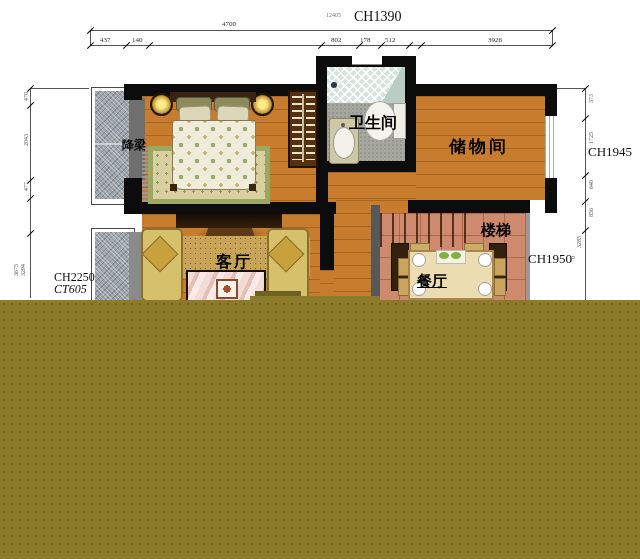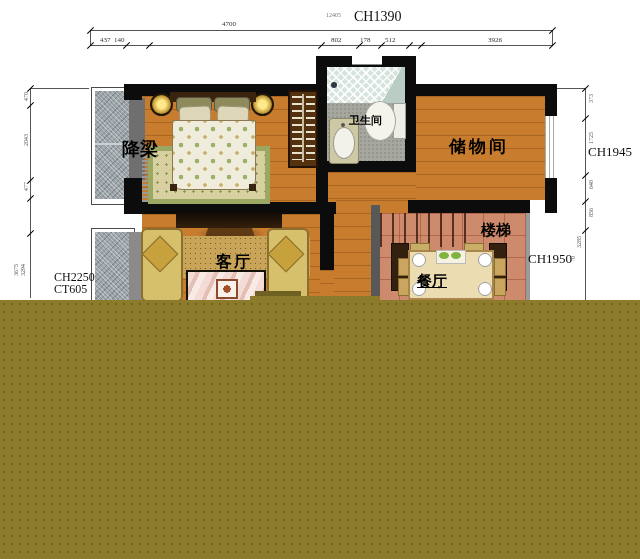--- a/index.html
+++ b/index.html
@@ -139,22 +139,22 @@
   <div class="furn" style="left:494px;top:278px;width:10px;height:16px;background:#caa55f;border:1px solid #8a6f2e;"></div>
   <div class="furn" style="left:408px;top:250px;width:86px;height:50px;background:#ecdcb2;border:2px solid #a8854a;box-sizing:border-box;"></div>
   <div class="furn" style="left:436px;top:250px;width:28px;height:12px;background:#f6f2e2;border:1px solid #bbb;"></div>
   <div class="furn" style="left:439px;top:252px;width:10px;height:7px;background:#7fb240;border-radius:50%;"></div>
   <div class="furn" style="left:451px;top:252px;width:10px;height:7px;background:#7fb240;border-radius:50%;"></div>
   <div class="furn" style="left:412px;top:253px;width:12px;height:12px;background:#fff;border:1px solid #999;border-radius:50%;"></div>
   <div class="furn" style="left:478px;top:253px;width:12px;height:12px;background:#fff;border:1px solid #999;border-radius:50%;"></div>
   <div class="furn" style="left:412px;top:282px;width:12px;height:12px;background:#fff;border:1px solid #999;border-radius:50%;"></div>
   <div class="furn" style="left:478px;top:282px;width:12px;height:12px;background:#fff;border:1px solid #999;border-radius:50%;"></div>
 
-  <div class="room-label" style="left:122px;top:137px;font-size:18px;">降梁</div>
-  <div class="room-label" style="left:349px;top:113px;font-size:11px;">卫生间</div>
+  <div class="room-label" style="left:122px;top:137px;font-size:12px;">降梁</div>
+  <div class="room-label" style="left:349px;top:113px;font-size:16px;">卫生间</div>
   <div class="room-label" style="left:449px;top:135px;font-size:17px;letter-spacing:3px;">储物间</div>
   <div class="room-label" style="left:216px;top:252px;font-size:16px;letter-spacing:2px;">客厅</div>
   <div class="room-label" style="left:481px;top:221px;font-size:15px;">楼梯</div>
   <div class="room-label" style="left:417px;top:272px;font-size:15px;text-decoration:underline;">餐厅</div>
 
   <div class="biglabel" style="left:354px;top:9px;font-size:14px;">CH1390</div>
   <div class="dimnum" style="left:326px;top:12px;font-size:6px;color:#777;">12405</div>
   <div class="dimline" style="left:90px;top:30px;width:463px;height:1px;"></div>
   <div class="dimline" style="left:90px;top:45px;width:463px;height:1px;"></div>
   <div class="dimline" style="left:90px;top:30px;width:1px;height:15px;"></div>
@@ -164,41 +164,41 @@
   <div class="slash" style="left:86px;top:45px;"></div>
   <div class="slash" style="left:122px;top:45px;"></div>
   <div class="slash" style="left:145px;top:45px;"></div>
   <div class="slash" style="left:317px;top:45px;"></div>
   <div class="slash" style="left:355px;top:45px;"></div>
   <div class="slash" style="left:377px;top:45px;"></div>
   <div class="slash" style="left:405px;top:45px;"></div>
   <div class="slash" style="left:417px;top:45px;"></div>
   <div class="slash" style="left:548px;top:45px;"></div>
   <span class="dimnum" style="left:100px;top:36px;">437</span>
-  <span class="dimnum" style="left:114px;top:36px;">140</span>
+  <span class="dimnum" style="left:132px;top:36px;">140</span>
   <span class="dimnum" style="left:222px;top:20px;">4700</span>
   <span class="dimnum" style="left:331px;top:36px;">802</span>
   <span class="dimnum" style="left:360px;top:36px;">178</span>
   <span class="dimnum" style="left:385px;top:36px;">512</span>
   <span class="dimnum" style="left:488px;top:36px;">3926</span>
 
   <div class="dimline" style="left:30px;top:88px;width:1px;height:210px;"></div>
   <div class="dimline" style="left:31px;top:88px;width:58px;height:1px;"></div>
   <div class="slash" style="left:26px;top:88px;"></div>
   <div class="slash" style="left:26px;top:105px;"></div>
   <div class="slash" style="left:26px;top:180px;"></div>
   <div class="slash" style="left:26px;top:198px;"></div>
   <div class="slash" style="left:26px;top:233px;"></div>
   <span class="vnum" style="left:23px;top:92px;">470</span>
   <span class="vnum" style="left:23px;top:134px;">2043</span>
   <span class="vnum" style="left:23px;top:182px;">477</span>
   <span class="vnum" style="left:13px;top:264px;">3675</span>
   <span class="vnum" style="left:20px;top:264px;">3294</span>
   <div class="biglabel" style="left:54px;top:270px;font-size:12px;">CH2250</div>
-  <div class="biglabel" style="left:54px;top:282px;font-size:12px;">CT605</div>
+  <div class="biglabel" style="left:54px;top:282px;font-size:12px;font-style:italic;">CT605</div>
 
   <div class="dimline" style="left:585px;top:88px;width:1px;height:212px;"></div>
   <div class="dimline" style="left:557px;top:88px;width:28px;height:1px;"></div>
   <div class="slash" style="left:581px;top:88px;"></div>
   <div class="slash" style="left:581px;top:118px;"></div>
   <div class="slash" style="left:581px;top:175px;"></div>
   <div class="slash" style="left:581px;top:201px;"></div>
   <div class="slash" style="left:581px;top:230px;"></div>
   <span class="vnum" style="left:588px;top:94px;">373</span>
   <span class="vnum" style="left:588px;top:132px;">1725</span>

